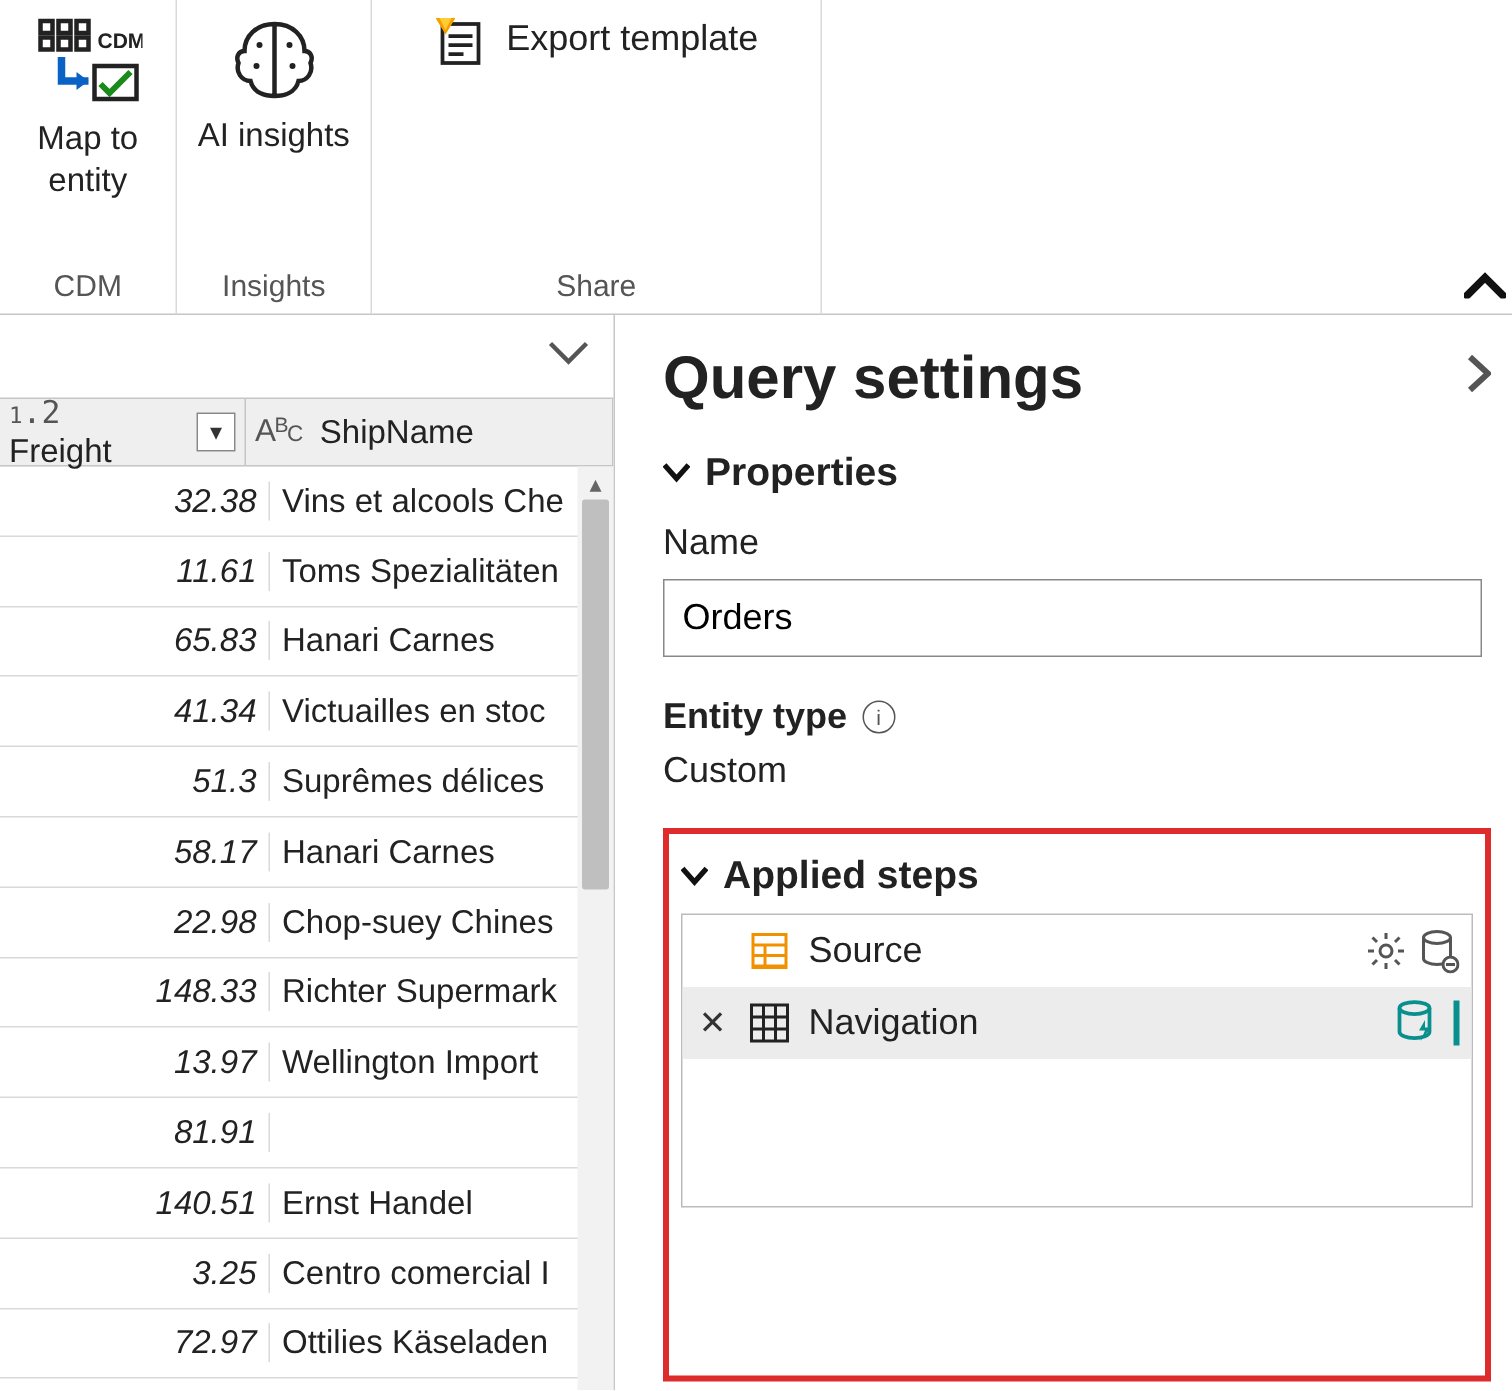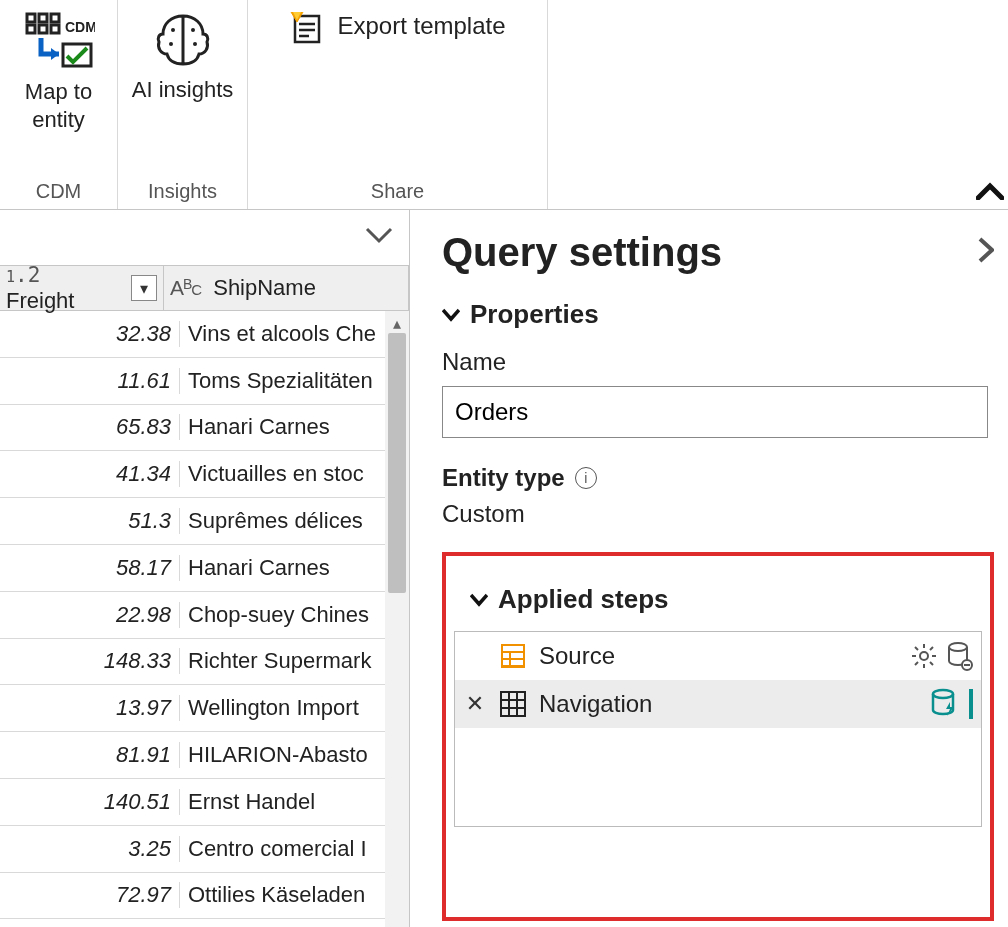--- a/index.html
+++ b/index.html
@@ -320,21 +320,20 @@
           <div class="trow">
             <div class="c1">148.33</div>
             <div class="c2">Richter Supermark</div>
           </div>
           <div class="trow">
             <div class="c1">13.97</div>
             <div class="c2">Wellington Import</div>
           </div>
           <div class="trow">
             <div class="c1">81.91</div>
-            <div class="c2">HILARION-Abasto</div>
           </div>
           <div class="trow">
             <div class="c1">140.51</div>
             <div class="c2">Ernst Handel</div>
           </div>
           <div class="trow">
             <div class="c1">3.25</div>
             <div class="c2">Centro comercial I</div>
           </div>
           <div class="trow">
@@ -370,21 +369,21 @@
     <div class="plabel">Name</div>
     <input class="pinput" value="Orders" style="">
 
     <div class="etype-row">
       <span>Entity type</span>
       <span class="info-circ">i</span>
     </div>
     <div class="etype-val">Custom</div>
 
     <div class="steps-box">
-      <div class="sec-head" style="margin:16px">
+      <div class="sec-head" style="margin:0">
         <svg width="18" height="14" viewBox="0 0 18 14">
             <path d="M1 2 L9 11 L17 2" stroke="#111" stroke-width="3.5" fill="none"></path>
           </svg>
         <span>Applied steps</span>
       </div>
       <div class="steps-list">
 
         <div class="step">
           <span class="del"></span>
           <svg width="28" height="28" viewBox="0 0 28 28">

